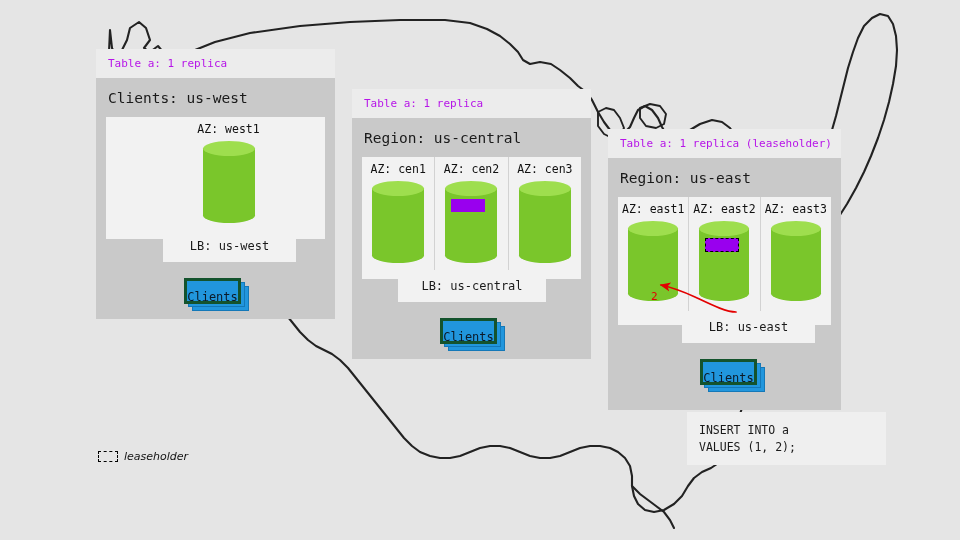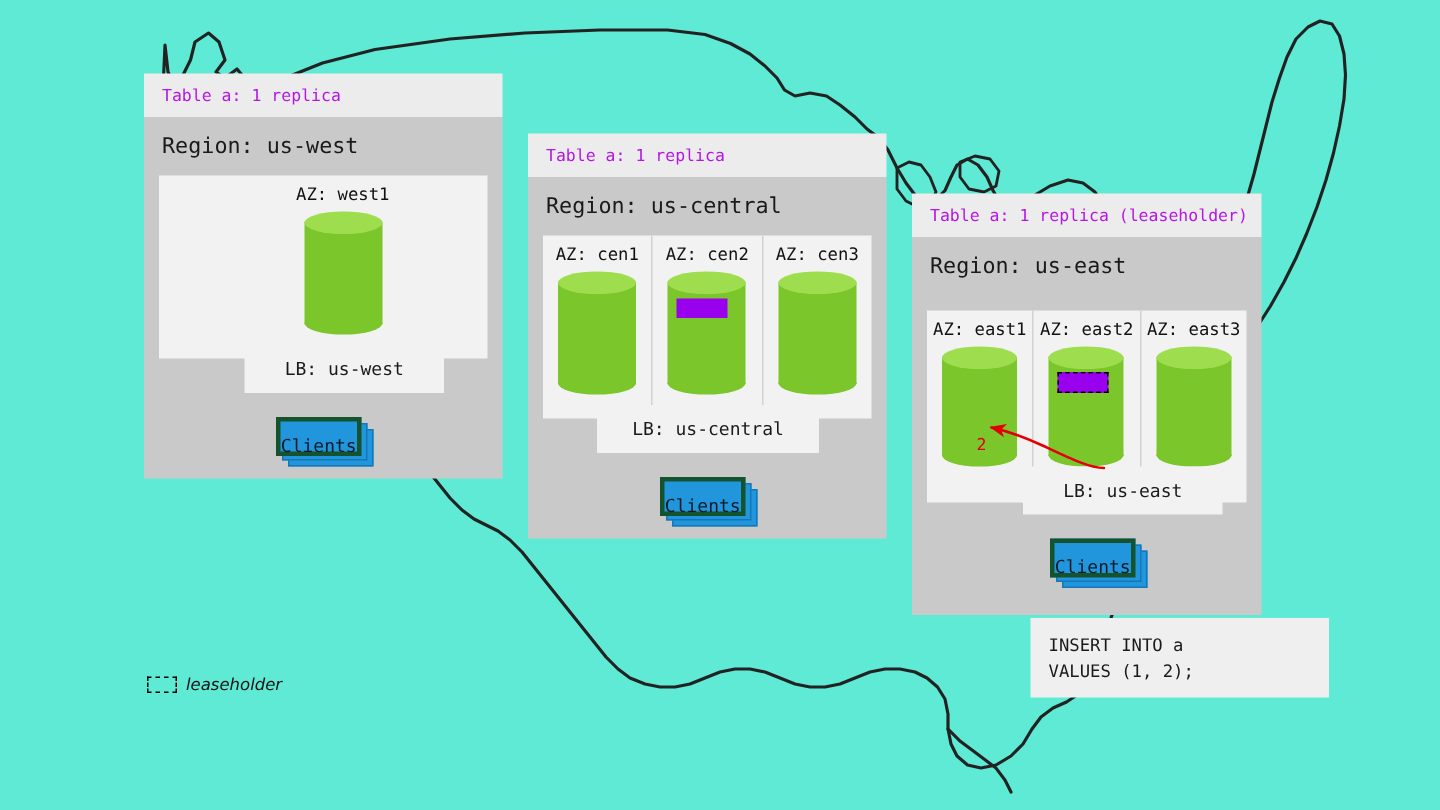--- a/index.html
+++ b/index.html
@@ -8,21 +8,21 @@
     padding: 0;
     background: #ffffff;
   }
   body {
     font-family: "DejaVu Sans Mono", "Liberation Mono", monospace;
   }
   #stage {
     position: relative;
     width: 960px;
     height: 540px;
-    background: #5eead4;
+    background: #e5e5e5;
     overflow: hidden;
   }
   #usmap {
     position: absolute;
     left: 0;
     top: 0;
     width: 960px;
     height: 540px;
     pointer-events: none;
   }
@@ -244,21 +244,21 @@
 
     <path d="M598,112 L606,108 L614,110 L620,118 L624,128 L620,136 L612,138
              L604,134 L598,126 Z" fill="none" stroke="#222" stroke-width="1.9" stroke-linejoin="round"></path>
     <path d="M640,108 L650,104 L660,106 L666,114 L664,124 L656,128 L646,126
              L640,118 Z" fill="none" stroke="#222" stroke-width="1.9" stroke-linejoin="round"></path>
   </svg>
 
   <div class="region" style="left:96px; top:49px; width:239px;">
     <div class="region-banner">Table a: 1 replica</div>
     <div class="region-body" style="height:241px;">
-      <div class="region-title">Region: us-west</div>
+      <div class="region-title">Clients: us-west</div>
       <div class="az-row" style="height:122px;padding-left:26px;">
         <div class="az-cell">
           <span class="az-label">AZ: west1</span>
           <div class="cyl" style="width:52px; height:82px;">
             <div class="bottom"></div>
             <div class="body"></div>
             <div class="top"></div>
           </div>
         </div>
       </div>
@@ -308,21 +308,21 @@
       <div class="sheet" style="left:8px; top:8px; width:57px; height:25px;"></div>
       <div class="sheet" style="left:4px; top:4px; width:57px; height:25px;"></div>
       <div class="front" style="width:57px; height:25px;">Clients</div>
     </div>
   </div>
 
   <div class="region" style="left:608px; top:129px; width:233px;">
     <div class="region-banner">Table a: 1 replica (leaseholder)</div>
     <div class="region-body" style="height:252px;">
       <div class="region-title">Region: us-east</div>
-      <div class="az-row" style="height:128px;margin-top:10px;">
+      <div class="az-row" style="height:128px;">
         <div class="az-cell">
           <span class="az-label">AZ: east1</span>
           <div class="cyl" style="width:50px; height:80px;">
             <div class="bottom"></div>
             <div class="body"></div>
             <div class="top"></div>
           </div>
         </div>
         <div class="az-cell">
           <span class="az-label">AZ: east2</span>

